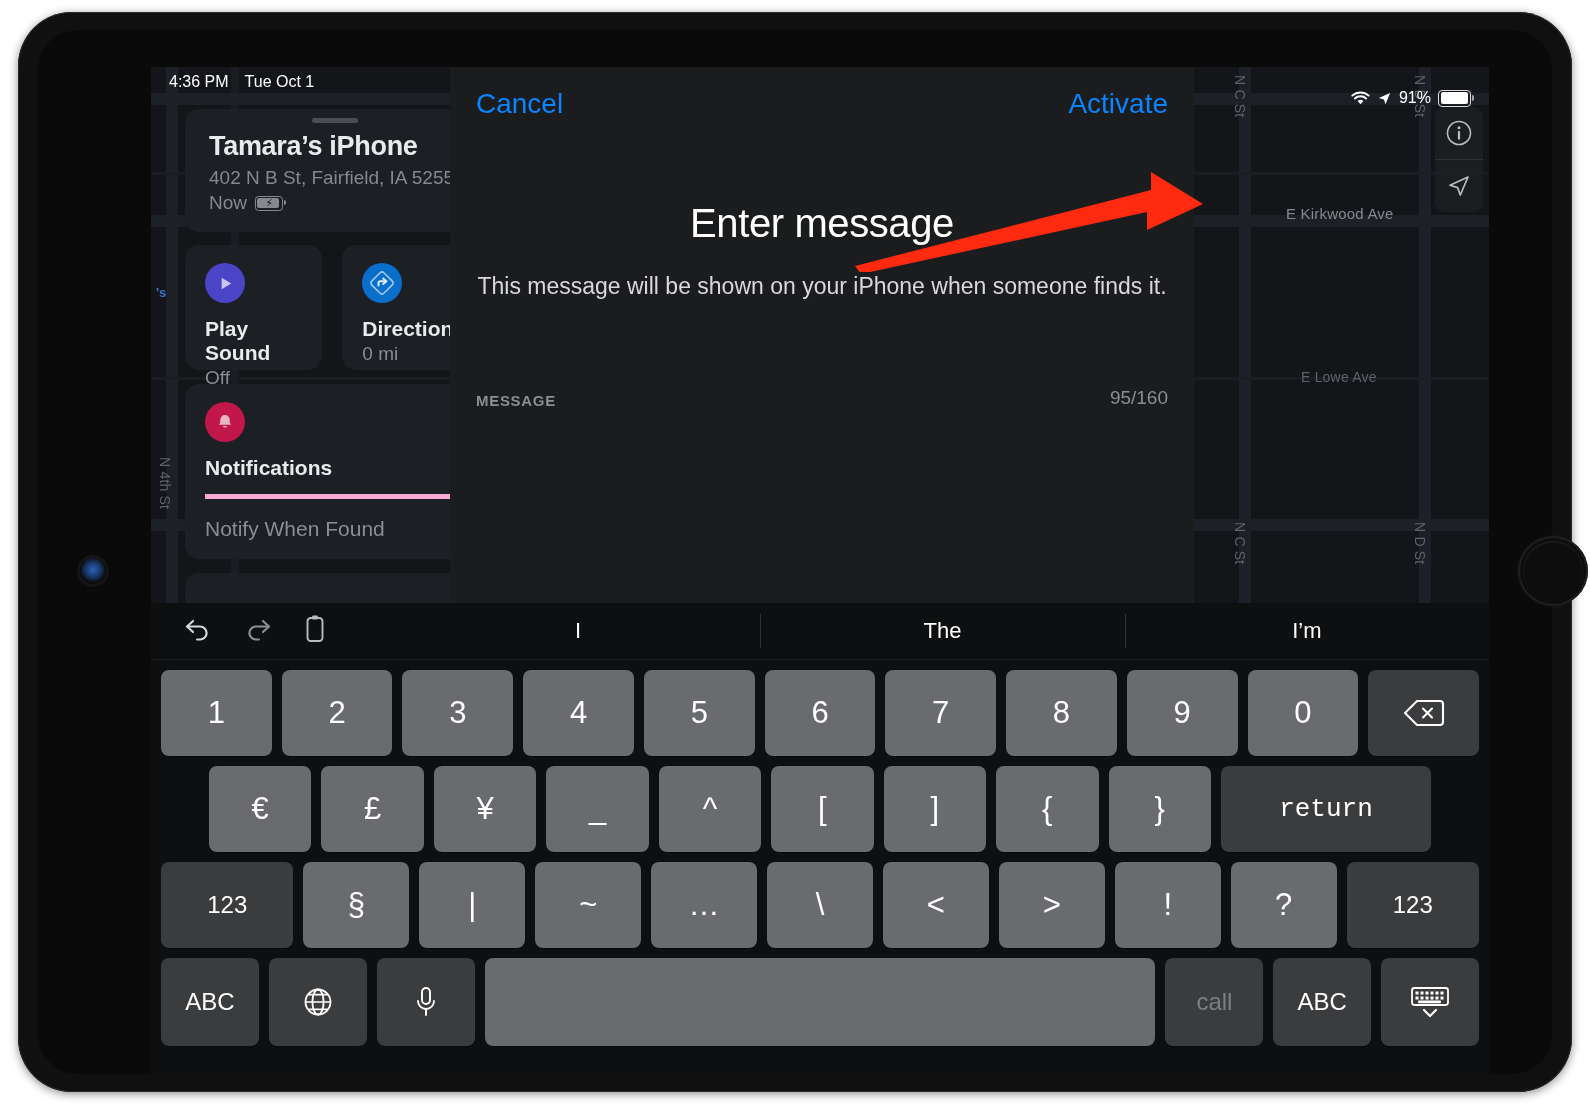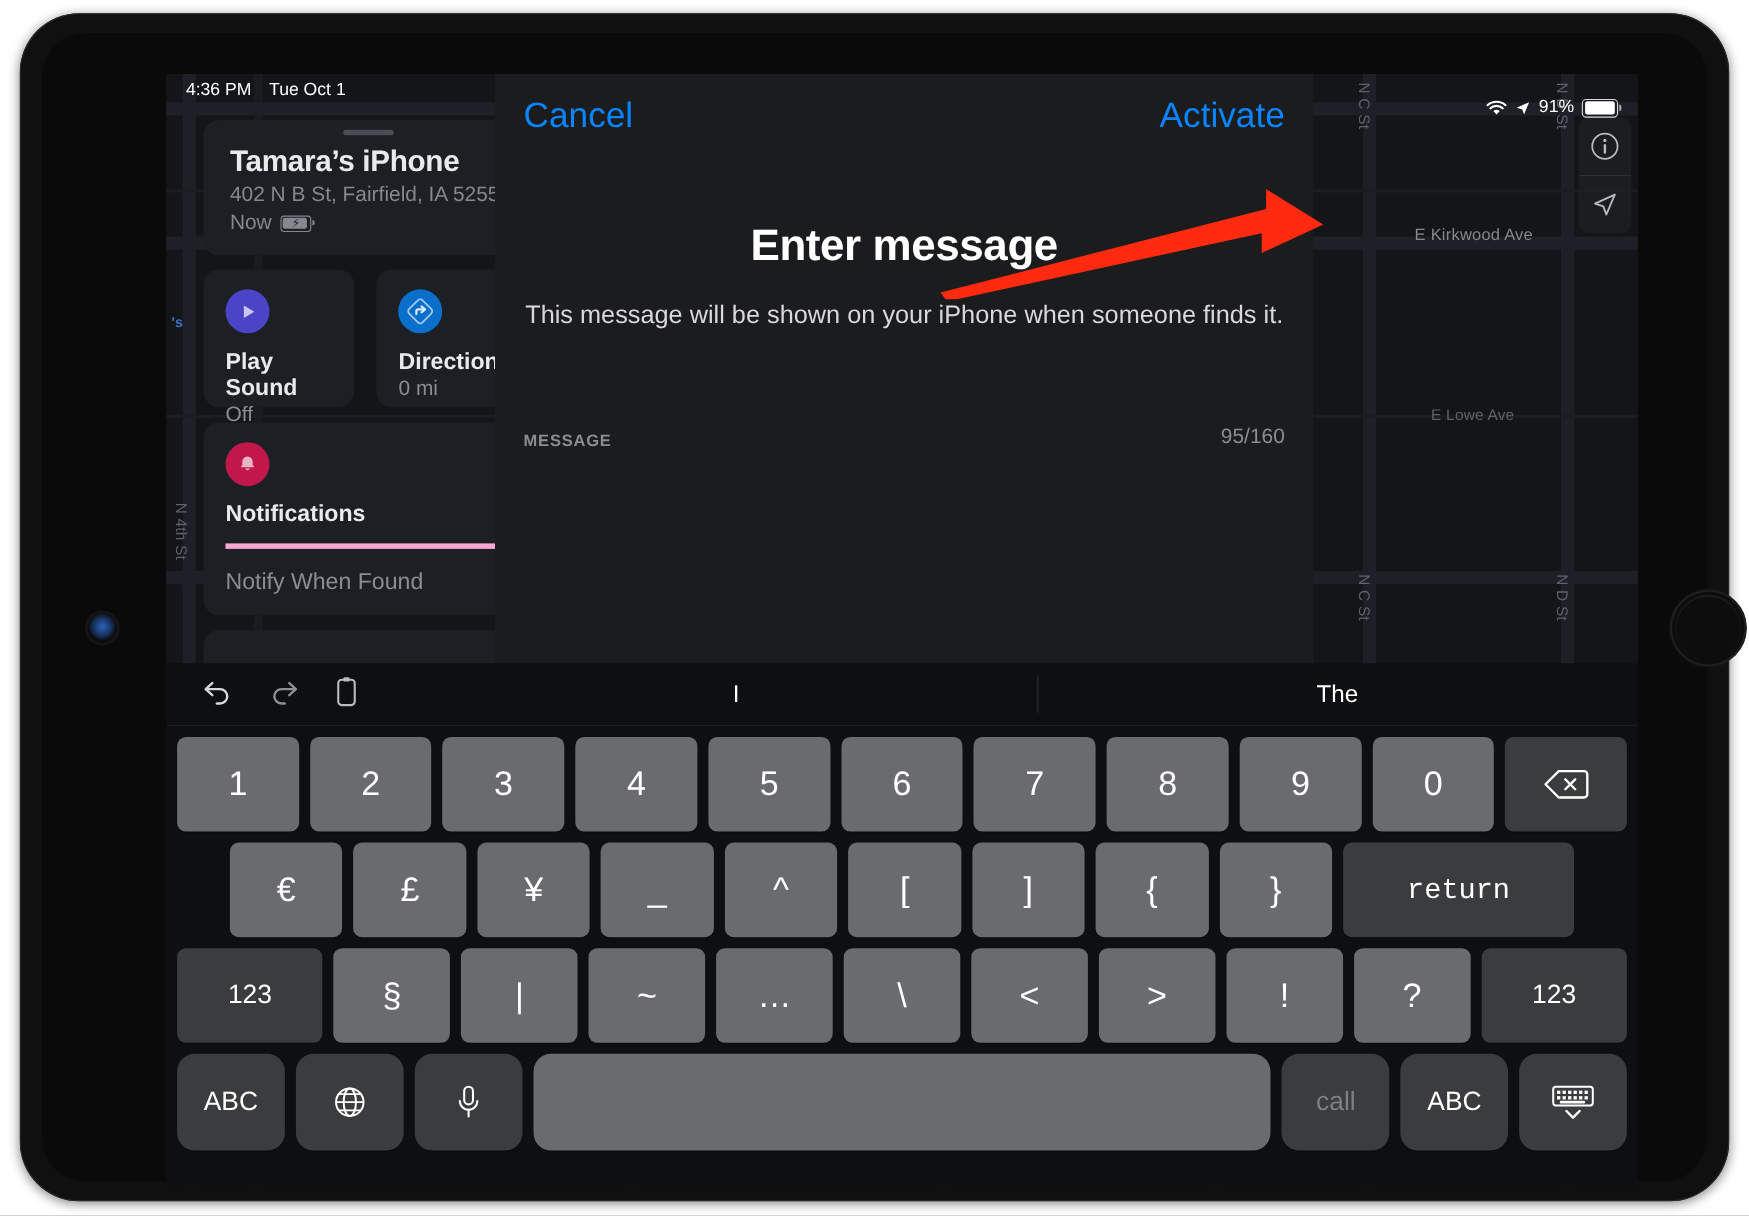--- a/index.html
+++ b/index.html
@@ -125,23 +125,23 @@
 
   
   .sheet{
     position:absolute;left:299px;top:0;width:744px;height:537px;
     background:#1b1c1e;z-index:20;
   }
   .sheet-bar{
     height:74px;display:flex;align-items:center;justify-content:space-between;
     padding:0 26px;box-sizing:border-box;
   }
-  .sheet-btn{color:#0a84ff;font-size:32px;cursor:default;}
+  .sheet-btn{color:#0a84ff;font-size:28px;cursor:default;}
   .sheet-h1{
-    text-align:center;color:#ffffff;font-size:40px;font-weight:700;margin-top:60px;letter-spacing:-.4px;
+    text-align:center;color:#ffffff;font-size:40px;font-weight:400;margin-top:60px;letter-spacing:-.4px;
   }
   .sheet-sub{
     text-align:center;color:#d9d9dc;font-size:23px;margin-top:27px;
   }
   .msg-head{
     display:flex;justify-content:space-between;align-items:flex-end;
     padding:0 26px;margin-top:87px;color:#8a8d93;
   }
   .msg-label{font-size:15px;letter-spacing:.7px;font-weight:bold;}
   .msg-count{font-size:19px;}
@@ -186,21 +186,21 @@
     display:flex;align-items:center;justify-content:center;
     color:#fff;font-size:31px;box-shadow:0 1px 0 rgba(0,0,0,.35);
     flex:1;
   }
   .key.dark{background:#3b3c3e;}
   .key.wide-return{flex:2.05;font-size:26px;font-family:Liberation Mono, monospace;}
   .key.w123{flex:1.25;font-size:24px;}
   .key.space{flex:7.2;background:#6a6b6e;}
   .key.fn{flex:1.05;font-size:24px;}
   .key.dim{color:#7e7f82;}
-  .kb-row.r4 .key{height:88px;border-radius:16px;}
+  .kb-row.r4 .key{height:88px;}
   .kb-row.r2{padding:0 48px;}
 </style>
 </head>
 <body>
 
 <div id="root">
   <div class="device">
     <div class="device-inner">
       <div class="camera"></div>
       <div class="home-btn"></div>
@@ -356,20 +356,21 @@
               <span>
                 <svg width="26" height="30" viewBox="0 0 26 30">
                   <rect x="4.5" y="4" width="15" height="23" rx="3.2" fill="none" stroke="#b9bbc0" stroke-width="1.9"></rect>
                   <rect x="9" y="1.6" width="6" height="4" rx="1.4" fill="#b9bbc0"></rect>
                 </svg>
               </span>
             </div>
             <div class="pred-cells">
               <div class="pred-cell">I</div>
               <div class="pred-cell">The</div>
+              <div class="pred-cell">I’m</div>
             </div>
           </div>
 
           <div class="kb-rows">
 
             <div class="kb-row r1">
               <div class="key">1</div>
               <div class="key">2</div>
               <div class="key">3</div>
               <div class="key">4</div>

